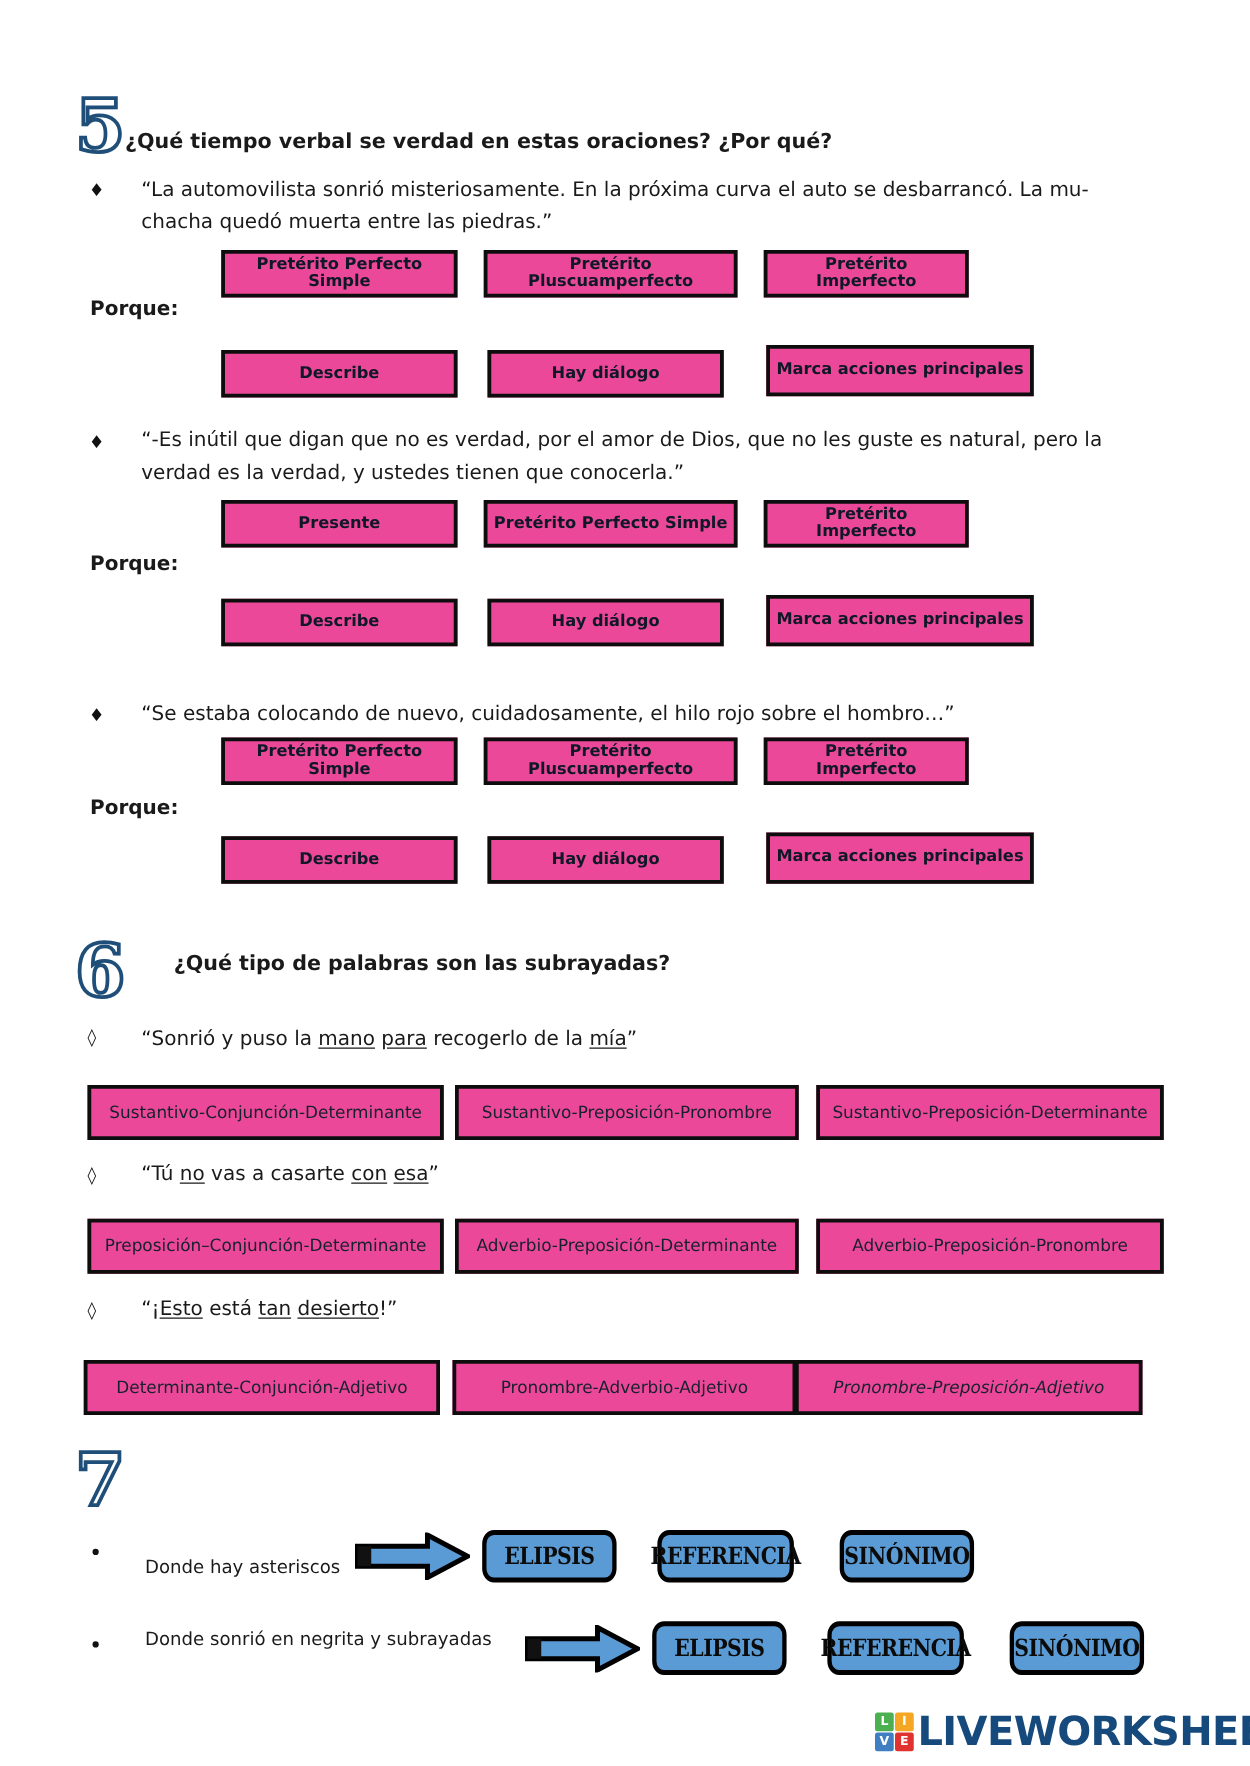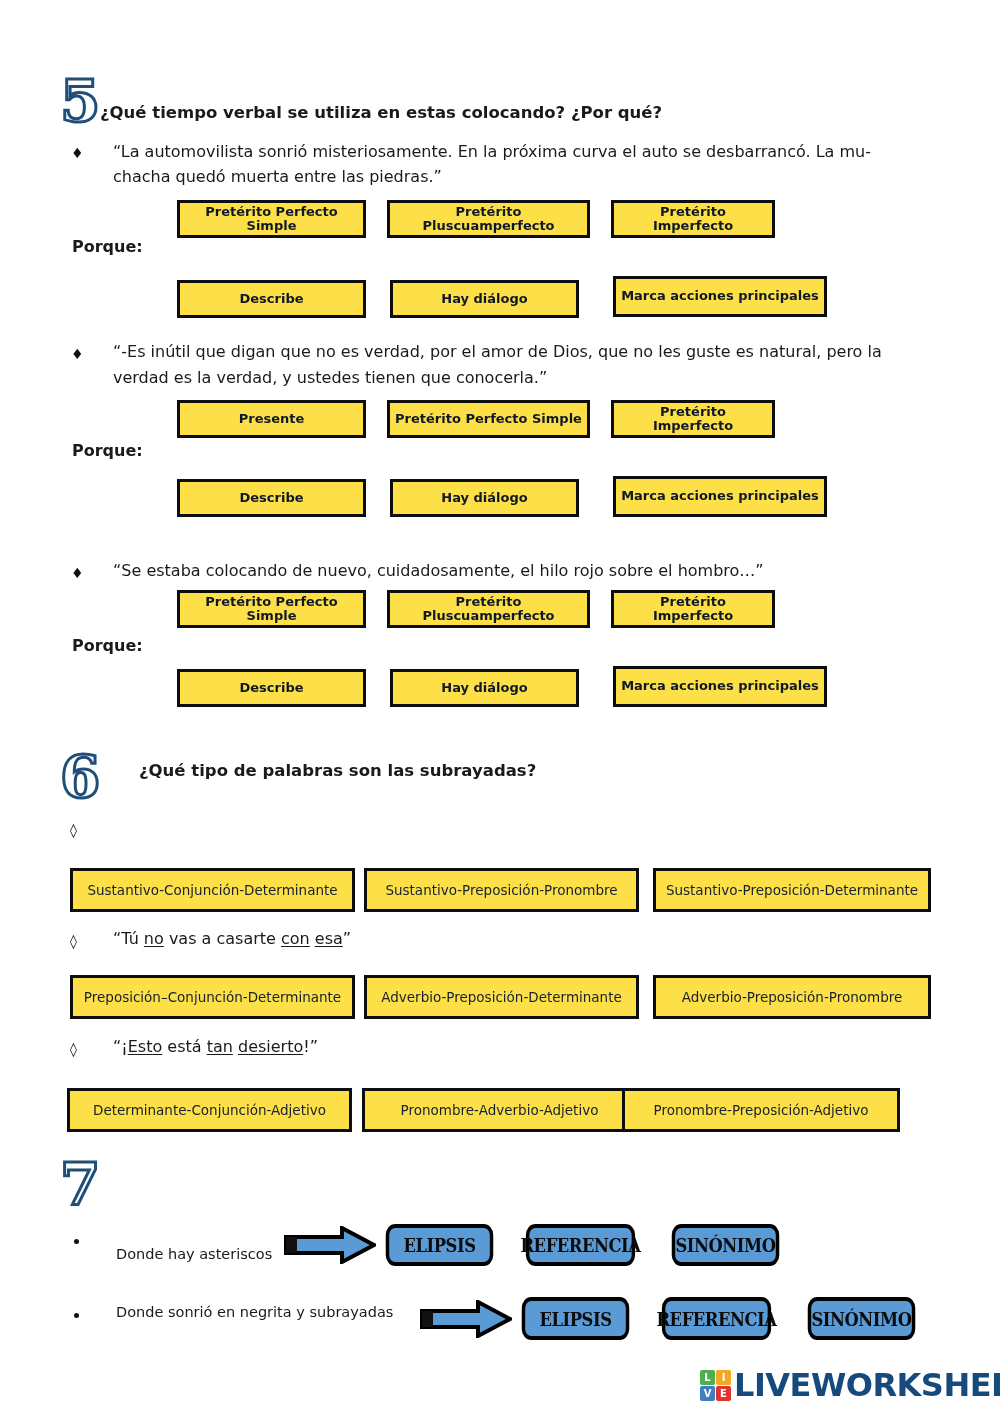--- a/index.html
+++ b/index.html
@@ -63,21 +63,21 @@
     position: absolute;
     font-size: 16px;
     font-weight: 600;
     color: #1a1a1a;
   }
 
   
   .optbox {
     position: absolute;
     box-sizing: border-box;
-    background: #fde047;
+    background: #ec4899;
     border: 3px solid #0d0d0d;
     display: flex;
     align-items: center;
     justify-content: center;
     text-align: center;
     color: #101828;
     font-weight: bold;
     font-size: 13px;
     line-height: 1.1;
     padding: 0 4px;
@@ -153,21 +153,21 @@
     color: #174a7c;
     letter-spacing: -0.5px;
   }
 </style>
 </head>
 <body>
 
 <div class="page">
 
   <div class="qnum" style="left:60px; top:72px;">5</div>
-  <div class="qhead" style="left:100px; top:103px;">¿Qué tiempo verbal se utiliza en estas colocando? ¿Por qué?</div>
+  <div class="qhead" style="left:100px; top:103px;">¿Qué tiempo verbal se verdad en estas oraciones? ¿Por qué?</div>
 
   <div class="bullet" style="left:71px; top:146px;">♦</div>
   <div class="sentence" style="left:113px; top:140px; width:820px;">“La automovilista sonrió misteriosamente. En la próxima curva el auto se desbarrancó. La mu-</div>
   <div class="sentence" style="left:113px; top:165px; width:820px;">chacha quedó muerta entre las piedras.”</div>
 
   <div class="optbox" style="left:177px; top:200px; width:189px; height:38px;">Pretérito Perfecto Simple</div>
   <div class="optbox" style="left:387px; top:200px; width:203px; height:38px;">Pretérito Pluscuamperfecto</div>
   <div class="optbox" style="left:611px; top:200px; width:164px; height:38px;">Pretérito Imperfecto</div>
 
   <div class="porque" style="left:72px; top:237px;">Porque:</div>
@@ -200,38 +200,39 @@
   <div class="porque" style="left:72px; top:636px;">Porque:</div>
 
   <div class="optbox" style="left:177px; top:669px; width:189px; height:38px;">Describe</div>
   <div class="optbox" style="left:390px; top:669px; width:189px; height:38px;">Hay diálogo</div>
   <div class="optbox" style="left:613px; top:666px; width:214px; height:41px;">Marca acciones principales</div>
 
   <div class="qnum" style="left:60px; top:748px;">6</div>
   <div class="qhead" style="left:97px; top:761px;margin-left:42px;">¿Qué tipo de palabras son las subrayadas?</div>
 
   <div class="bullet" style="left:70px; top:823px;">◊</div>
+  <div class="sentence" style="left:113px; top:819px; width:830px;">“Sonrió y puso la <u>mano</u> <u>para</u> recogerlo de la <u>mía</u>”</div>
 
   <div class="optbox light" style="left:70px; top:868px; width:285px; height:44px;">Sustantivo-Conjunción-Determinante</div>
   <div class="optbox light" style="left:364px; top:868px; width:275px; height:44px;">Sustantivo-Preposición-Pronombre</div>
   <div class="optbox light" style="left:653px; top:868px; width:278px; height:44px;">Sustantivo-Preposición-Determinante</div>
 
   <div class="bullet" style="left:70px; top:934px;">◊</div>
   <div class="sentence" style="left:113px; top:927px; width:830px;">“Tú <u>no</u> vas a casarte <u>con</u> <u>esa</u>”</div>
 
   <div class="optbox light" style="left:364px; top:975px; width:275px; height:44px;">Adverbio-Preposición-Determinante</div>
   <div class="optbox light" style="left:70px; top:975px; width:285px; height:44px;">Preposición–Conjunción-Determinante</div>
   <div class="optbox light" style="left:653px; top:975px; width:278px; height:44px;">Adverbio-Preposición-Pronombre</div>
 
   <div class="bullet" style="left:70px; top:1042px;">◊</div>
   <div class="sentence" style="left:113px; top:1035px; width:830px;">“¡<u>Esto</u> está <u>tan</u> <u>desierto</u>!”</div>
 
   <div class="optbox light" style="left:67px; top:1088px; width:285px; height:44px;">Determinante-Conjunción-Adjetivo</div>
   <div class="optbox light" style="left:362px; top:1088px; width:275px; height:44px;">Pronombre-Adverbio-Adjetivo</div>
-  <div class="optbox light" style="left:622px; top:1088px; width:278px; height:44px;">Pronombre-Preposición-Adjetivo</div>
+  <div class="optbox light" style="left:636px; top:1088px; width:278px; height:44px;font-style:italic;">Pronombre-Preposición-Adjetivo</div>
 
   <div class="qnum" style="left:60px; top:1155px;">7</div>
 
   <div class="dot" style="left:74px; top:1239px;"></div>
   <div class="q7item" style="left:116px; top:1231px;margin-top:15px;">Donde hay asteriscos</div>
 
   <div class="arrow" style="left:284px; top:1226px; width:92px; height:38px;">
     <svg width="92" height="38" viewBox="0 0 92 38">
       <path d="M2 11 L58 11 L58 2 L90 19 L58 36 L58 27 L2 27 Z" fill="#5b9bd5" stroke="#000000" stroke-width="4" stroke-linejoin="miter"></path>
       <rect x="2" y="11" width="11" height="16" fill="#111111"></rect>

